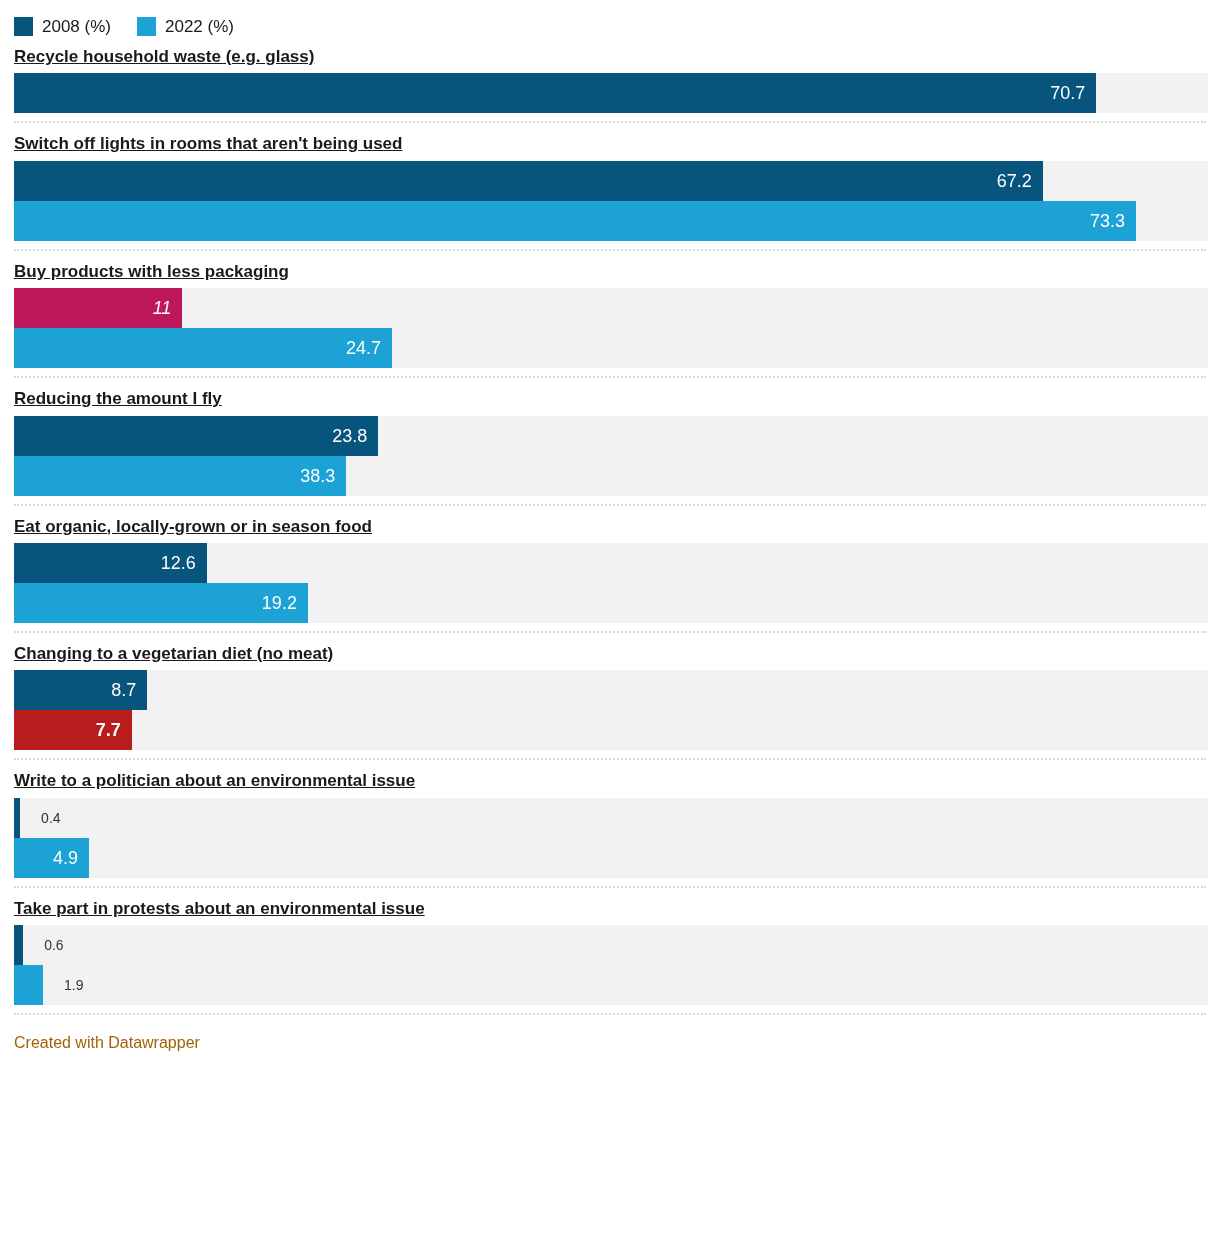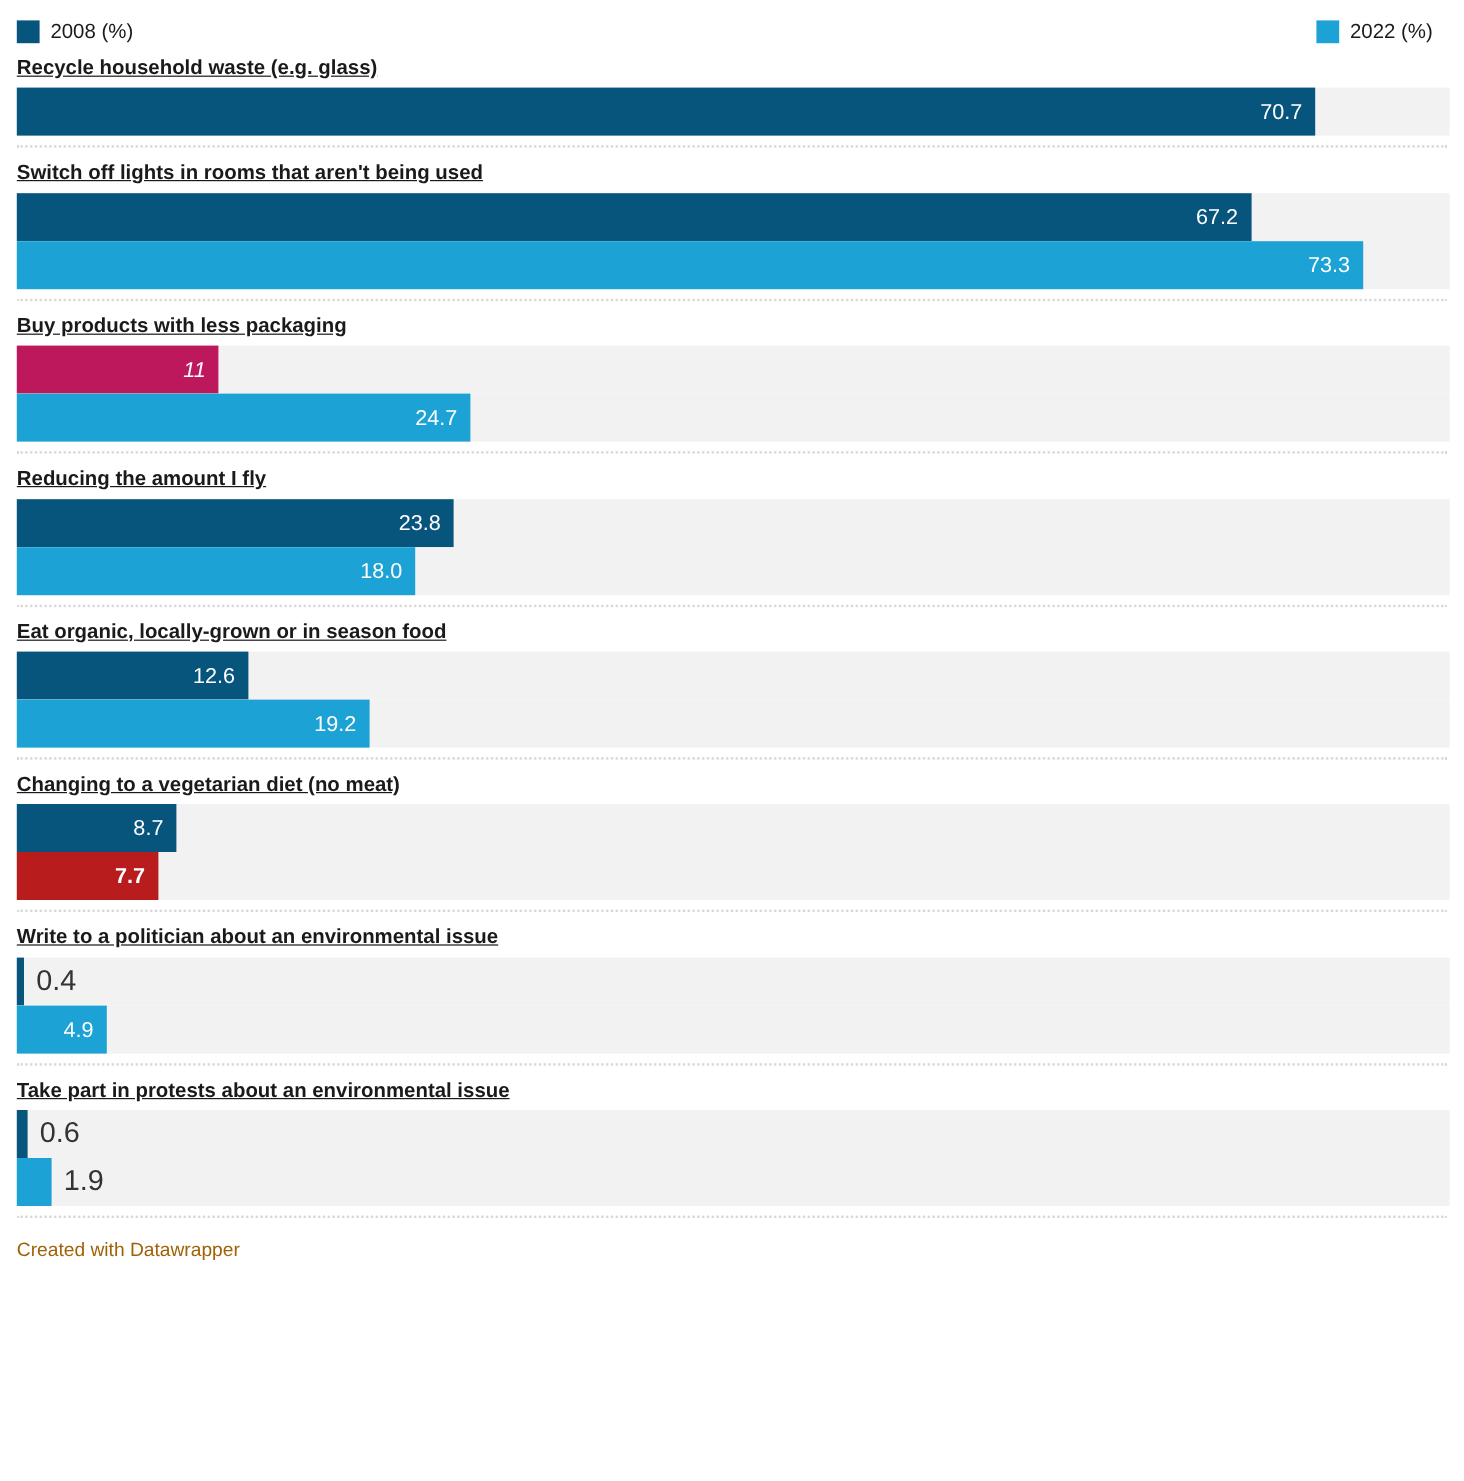--- a/index.html
+++ b/index.html
@@ -22,21 +22,20 @@
     box-sizing: border-box;
   }
 
   
   .legend {
     display: flex;
     align-items: center;
     padding: 16px 0 0 14px;
     height: 36px;
     box-sizing: border-box;
-    justify-content: space-between;
   }
   .legend-item {
     display: flex;
     align-items: center;
     margin-right: 26px;
   }
   .legend-swatch {
     width: 19px;
     height: 19px;
     margin-right: 9px;
@@ -96,22 +95,22 @@
     white-space: nowrap;
     line-height: 1;
   }
   .bar-value-out {
     position: absolute;
     top: 0;
     bottom: 0;
     display: flex;
     align-items: center;
     color: #333333;
-    font-size: 24px;
-    padding-left: 10px;
+    font-size: 14px;
+    padding-left: 21px;
     white-space: nowrap;
     line-height: 1;
   }
   .separator {
     margin: 8px 14px 0 14px;
     border-top: 2px dotted #d8d8d8;
     height: 0;
   }
 
   
@@ -178,21 +177,21 @@
       </div>
       <div class="group">
         <div class="group-title">Reducing the amount I fly</div>
         <div class="bar-track">
           <div class="bar-fill dark" style="width: 30.5128%; background: rgb(7, 84, 124);">
             <span class="bar-value-in">23.8</span>
           </div>
         </div>
         <div class="bar-track">
           <div class="bar-fill light" style="width: 27.8205%; background: rgb(28, 162, 212);">
-            <span class="bar-value-in">18.0</span>
+            <span class="bar-value-in">38.3</span>
           </div>
         </div>
         <div class="separator"></div>
       </div>
       <div class="group">
         <div class="group-title">Eat organic, locally-grown or in season food</div>
         <div class="bar-track">
           <div class="bar-fill dark" style="width: 16.1538%; background: rgb(7, 84, 124);">
             <span class="bar-value-in">12.6</span>
           </div>

